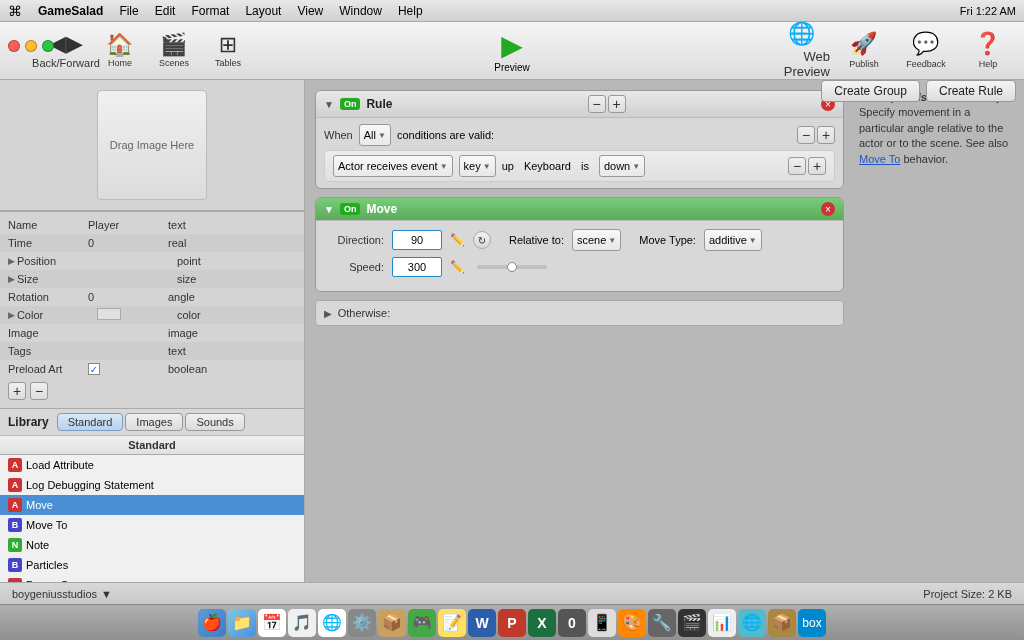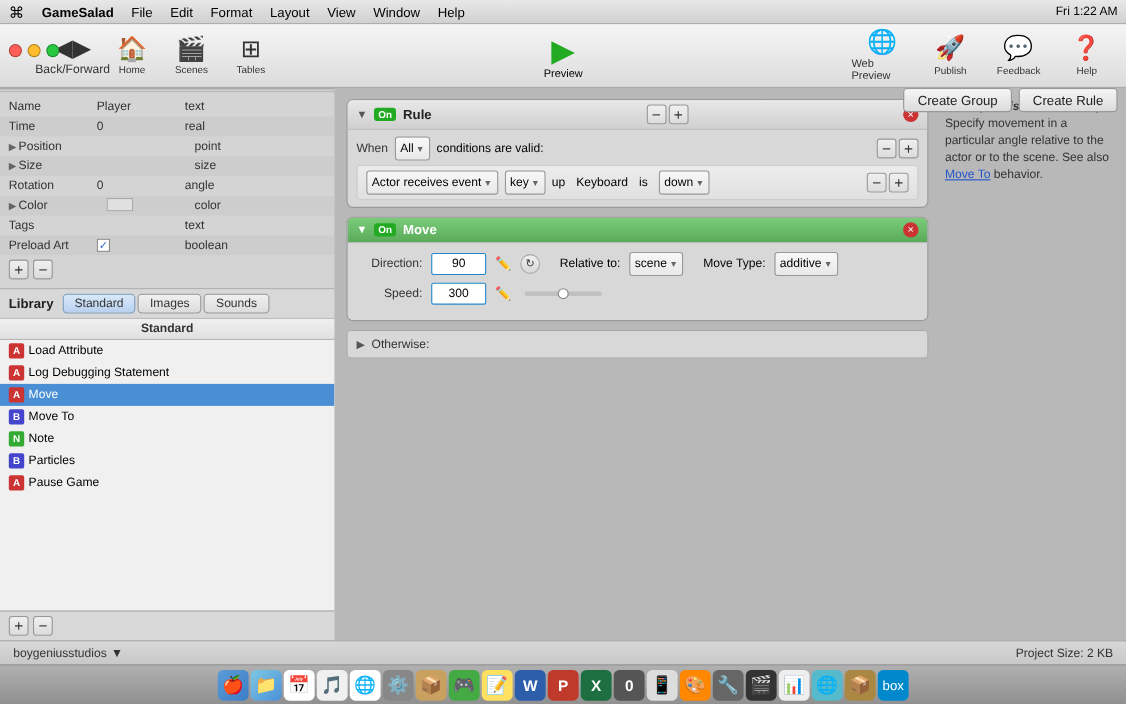--- a/index.html
+++ b/index.html
@@ -351,21 +351,21 @@
   </div>
 
   <div class="toolbar-center">
     <div style="font-size:28px;color:#22aa22;cursor:pointer;">▶</div>
     <span style="font-size:10px;">Preview</span>
   </div>
 
   <div class="toolbar-right">
     <div class="toolbar-right-btn">
       <div class="toolbar-right-icon">🌐</div>
-      <span style="font-size:10px;text-align:left;">Web Preview</span>
+      <span style="font-size:13px;text-align:right;">Web Preview</span>
     </div>
     <div class="toolbar-right-btn">
       <div class="toolbar-right-icon">🚀</div>
       <span style="font-size:9px;">Publish</span>
     </div>
     <div class="toolbar-right-btn">
       <div class="toolbar-right-icon">💬</div>
       <span style="font-size:9px;">Feedback</span>
     </div>
     <div class="toolbar-right-btn">
@@ -377,20 +377,25 @@
 
 <div class="action-bar">
   <button class="action-btn">Create Group</button>
   <button class="action-btn">Create Rule</button>
 </div>
 
 <div class="main-layout" style="height: calc(640px - 22px - 58px - 36px - 22px); position:relative;">
 
   <div class="left-panel">
 
+    <div class="actor-preview">
+      <div class="actor-image-box">
+        <span style="text-align:center;">Drag Image Here</span>
+      </div>
+    </div>
 
     <div class="h-separator"></div>
 
     <div class="attributes-section">
 
       <div class="attr-row">
         <span class="attr-name">Name</span>
         <span class="attr-value">Player</span>
         <span class="attr-type">text</span>
       </div>
@@ -414,20 +419,25 @@
       <div class="attr-row">
         <span class="attr-name">Rotation</span>
         <span class="attr-value">0</span>
         <span class="attr-type">angle</span>
       </div>
       <div class="attr-row">
         <span class="attr-triangle">▶</span>
         <span class="attr-name">Color</span>
         <span class="attr-value"><span class="color-swatch"></span></span>
         <span class="attr-type">color</span>
+      </div>
+      <div class="attr-row">
+        <span class="attr-name">Image</span>
+        <span class="attr-value"></span>
+        <span class="attr-type">image</span>
       </div>
       <div class="attr-row">
         <span class="attr-name">Tags</span>
         <span class="attr-value"></span>
         <span class="attr-type">text</span>
       </div>
       <div class="attr-row">
         <span class="attr-name">Preload Art</span>
         <span class="attr-value">
           <span class="checkbox">

